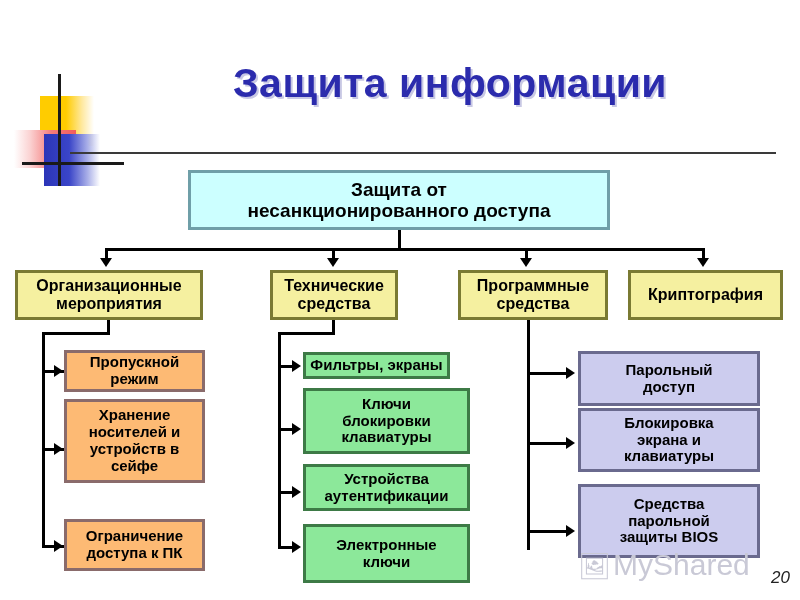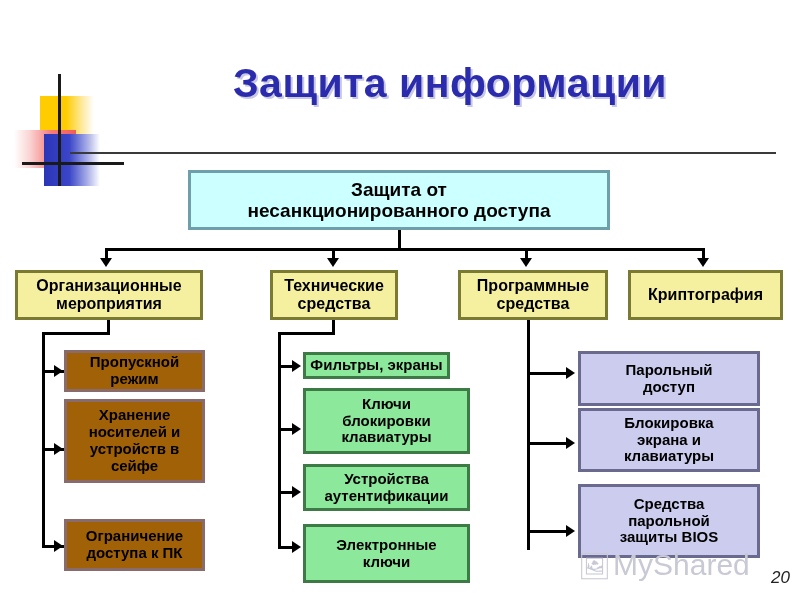--- a/index.html
+++ b/index.html
@@ -62,21 +62,21 @@
     align-items: center;
     justify-content: center;
     text-align: center;
     font-weight: bold;
     color: #000000;
     line-height: 1.12;
     padding: 1px 3px;
   }
   .box.cyan   { background: #ccffff; border-color: #6f9fa8; }
   .box.yellow { background: #f5f0a0; border-color: #7a7a33; }
-  .box.pink   { background: #a16207; border-color: #8a6b6b; }
+  .box.pink   { background: #fdba74; border-color: #8a6b6b; }
   .box.green  { background: #8ce89a; border-color: #3d7a46; }
   .box.lav    { background: #ccccee; border-color: #6a6a8e; }
 
   .box .lines { width: 100%; }
 
   
   .ln { position: absolute; background: #000000; }
   .vln { width: 3px; }
   .hln { height: 3px; }
   .arrow-down {

